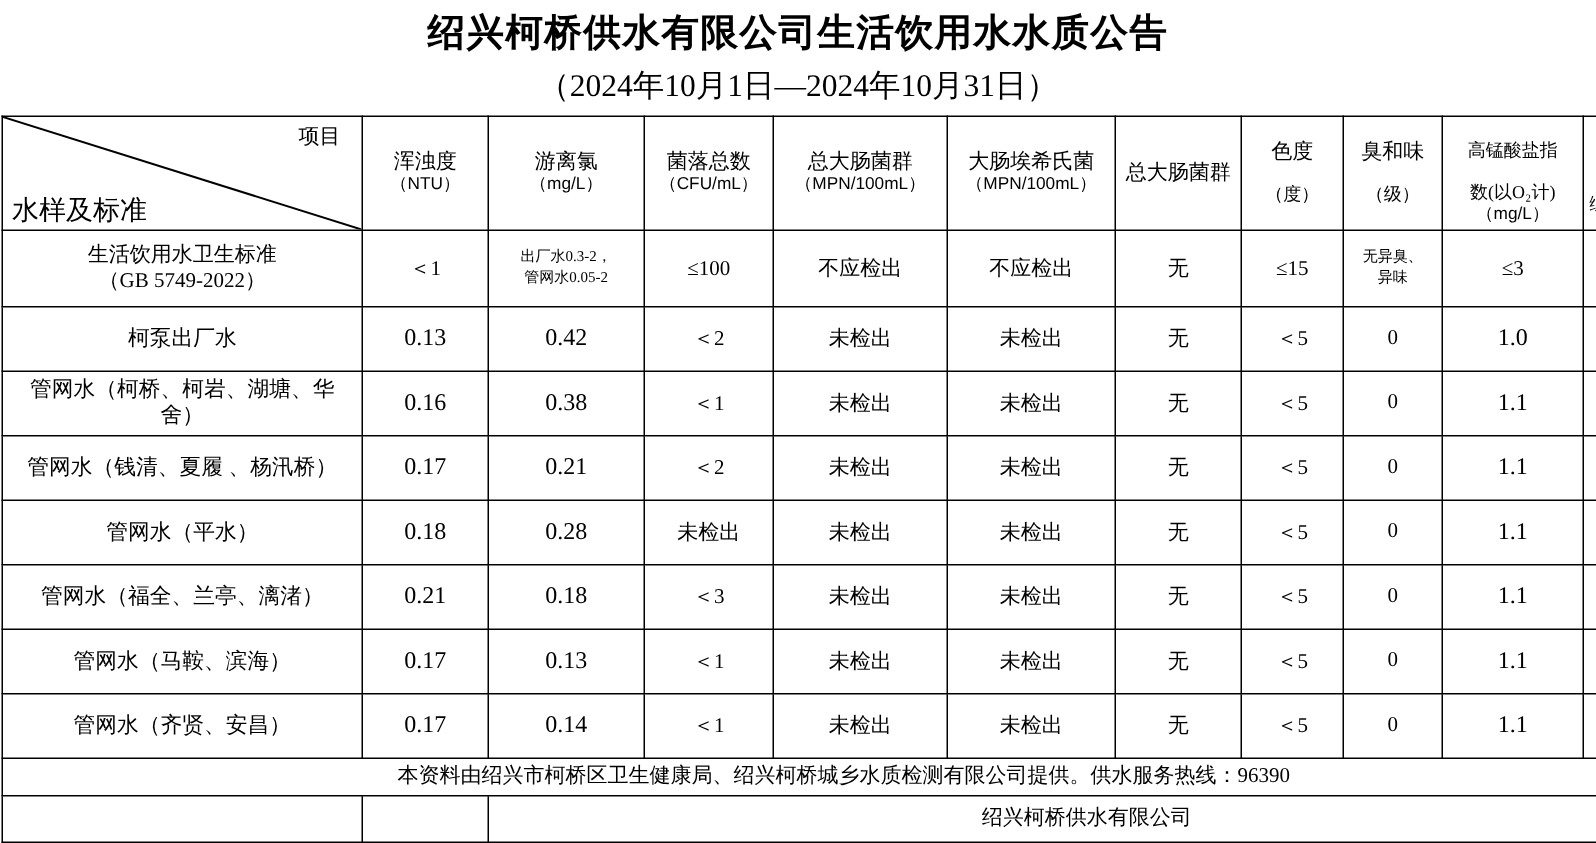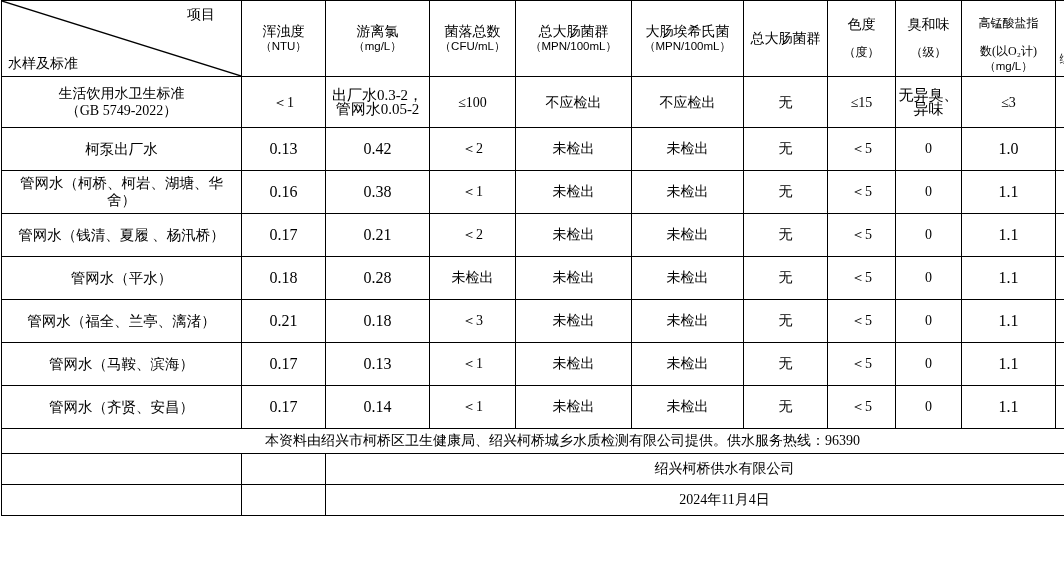--- a/index.html
+++ b/index.html
@@ -69,41 +69,41 @@
     height: 56px;
   }
   .corner .diag {
     position: absolute;
     left: 0; top: 0; right: 0; bottom: 0;
     width: 100%;
     height: 100%;
   }
   .corner .lbl-item {
     position: absolute;
-    right: 26px;
+    right: 14px;
     top: 6px;
     font-size: 14px;
   }
   .corner .lbl-sample {
     position: absolute;
     left: 6px;
     bottom: 5px;
-    font-size: 14px;
+    font-size: 18px;
   }
   .std td {
     height: 46px;
     font-size: 14px;
     line-height: 17px;
   }
   .std .name {
     font-size: 14px;
     line-height: 17px;
   }
   .std .small {
-    font-size: 15px;
+    font-size: 10px;
     line-height: 14px;
   }
   .data td {
     height: 38px;
     font-size: 14px;
   }
   .data td.num {
     font-family: Liberation Serif, serif;
     font-size: 16px;
   }
@@ -128,20 +128,22 @@
     text-align: center;
     font-size: 16.5px;
     line-height: 22px;
   }
 </style>
 </head>
 <body>
 
 <div class="page">
 
+  <div class="title">绍兴柯桥供水有限公司生活饮用水水质公告</div>
+  <div class="subtitle">（2024年10月1日—2024年10月31日）</div>
 
   <table class="main">
     <colgroup>
       <col style="width:240px">
       <col style="width:84px">
       <col style="width:104px">
       <col style="width:86px">
       <col style="width:116px">
       <col style="width:112px">
       <col style="width:84px">

